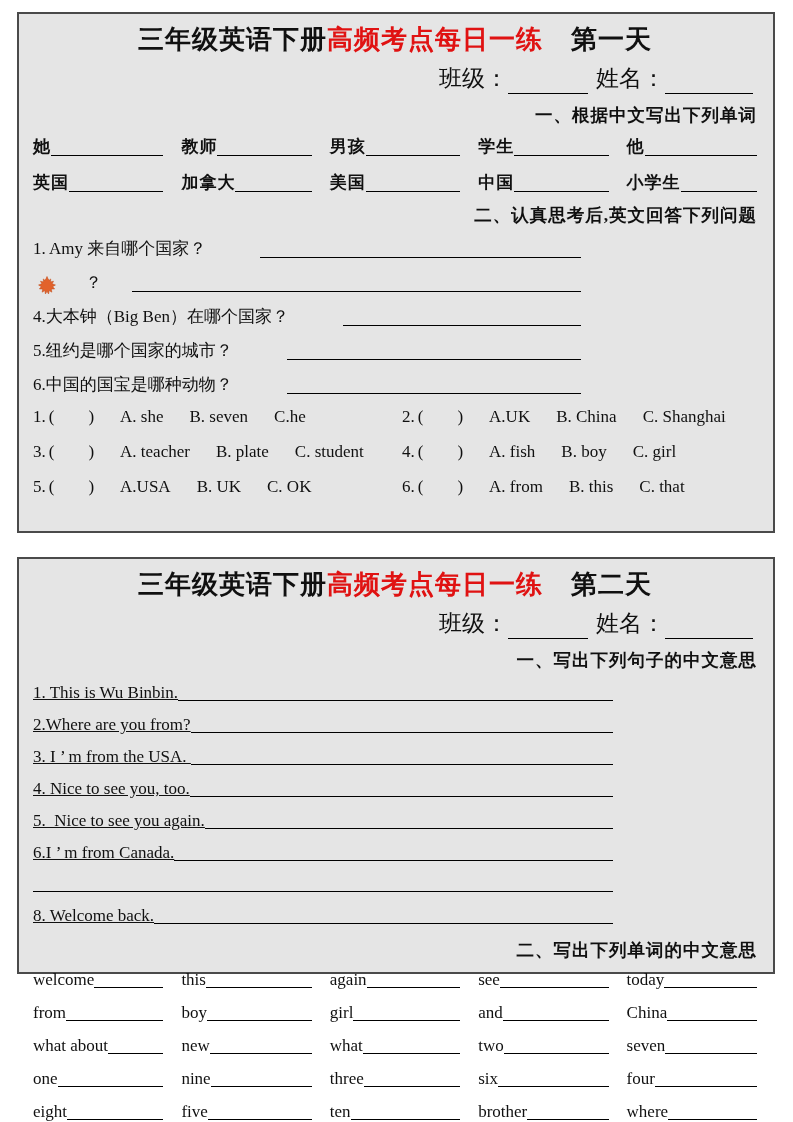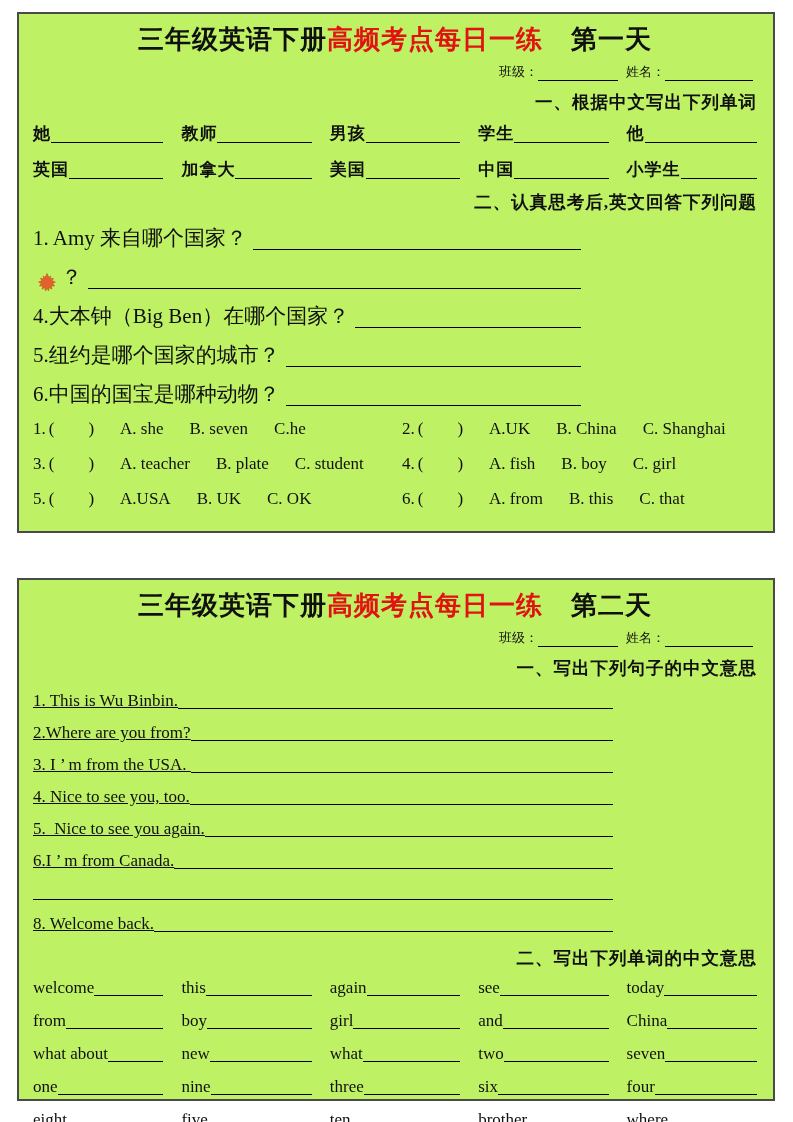--- a/index.html
+++ b/index.html
@@ -3,45 +3,45 @@
 <meta charset="utf-8">
 <style>
   :root { --red:#e01212; --ink:#101010; --line:#000; --border:#4a4a4a; }
   * { box-sizing:border-box; }
   html,body { margin:0; padding:0; }
   body {
     width:793px; height:1122px; position:relative; background:#ffffff;
     font-family:"Liberation Serif","DejaVu Serif",serif; color:var(--ink);
   }
   .box {
-    position:absolute; left:17px; width:758px; background:#bef264;
+    position:absolute; left:17px; width:758px; background:#e5e5e5;
     border:2px solid var(--border); padding:4px 16px 4px 14px;
   }
   #box1 { top:12px;  height:521px; }
-  #box2 { top:578px; height:523px; }
+  #box2 { top:557px; height:417px; }
 
   .title { text-align:center; font-size:26px; font-weight:bold; margin:4px 0 0 0; letter-spacing:1px; }
   .title .red { color:var(--red); }
   .title .day { margin-left:28px; }
 
-  .idrow { display:flex; justify-content:flex-end; align-items:flex-end; font-size:13px; margin:6px 4px 4px 0; }
+  .idrow { display:flex; justify-content:flex-end; align-items:flex-end; font-size:23px; margin:6px 4px 4px 0; }
   .idrow .lbl { margin-left:8px; }
   .blank { display:inline-block; border-bottom:1.6px solid var(--line); height:1em; }
   .w80 { width:80px; } .w88 { width:88px; }
 
   .sec { font-size:17.5px; font-weight:bold; margin:9px 0 4px 0; letter-spacing:1px;text-align:right; }
 
   .word-grid { display:grid; grid-template-columns:repeat(5,1fr); column-gap:18px; row-gap:13px; margin:8px 0 2px 0; font-size:17px; }
   .wcell { display:flex; align-items:flex-end; }
   .wcell .wlabel { white-space:pre; }
   .cn .wlabel { font-weight:bold; letter-spacing:1px; }
   .blank.grow { flex:1 1 auto; margin-bottom:2px; min-width:30px; }
 
   .qlist { margin-top:2px; }
-  .qrow { display:flex; align-items:flex-end; font-size:21px; width:548px; margin:10px 0 11px 0; }
+  .qrow { display:flex; align-items:flex-end; font-size:17px; width:548px; margin:10px 0 11px 0;gap:24px; }
   .qrow .qtext { white-space:pre; }
   .qrow .blank { margin-left:6px; margin-bottom:2px; }
   .leaf { width:24px; height:22px; display:inline-block; margin:0 2px -3px 2px; }
 
   .choice-grid { display:grid; grid-template-columns:1fr 1fr; column-gap:14px; row-gap:15px; font-size:17px; margin-top:6px; }
   .ccell { display:flex; align-items:baseline; white-space:nowrap; }
   .cnum { margin-right:3px; }
   .bracket { white-space:pre; }
   .copt { margin-left:26px; }
 

